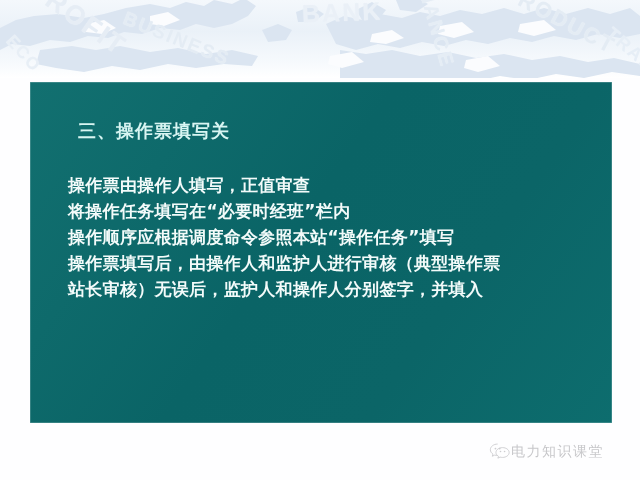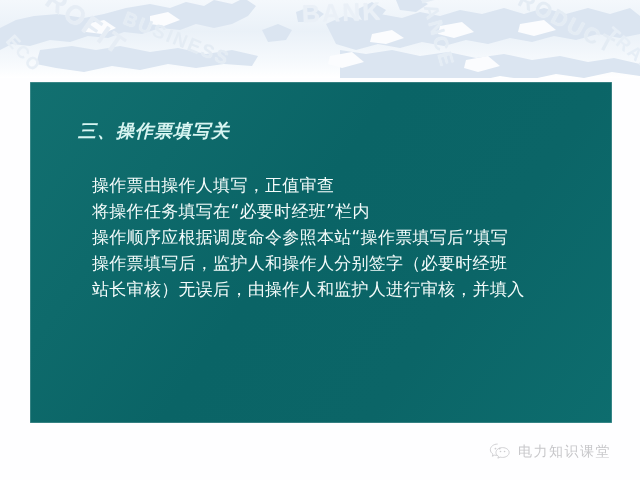--- a/index.html
+++ b/index.html
@@ -75,50 +75,47 @@
 
   .panel-title {
     position: absolute;
     left: 48px;
     top: 37px;
     font-size: 18px;
     font-weight: bold;
     color: #d8f5f2;
     letter-spacing: 1px;
     white-space: nowrap;
-    font-style: italic;
   }
 
   .panel-body {
     position: absolute;
     left: 38px;
     top: 90px;
     width: 530px;
   }
 
   .body-line {
     font-size: 17px;
-    font-weight: normal;
+    font-weight: bold;
     color: #f3fbfa;
     line-height: 26px;
     letter-spacing: 0.3px;
     white-space: nowrap;
-    margin-left: 24px;
   }
 
   .body-line.indent { padding-left: 10px; }
 
   
   .logo-watermark {
     position: absolute;
     left: 489px;
     top: 442px;
     display: flex;
     align-items: center;
-    gap: 7px;
     opacity: 0.42;
   }
 
   .logo-mark {
     width: 22px;
     height: 19px;
     flex: 0 0 auto;
   }
 
   .logo-text {
@@ -183,23 +180,23 @@
     <div class="wm-word wm-eco">ECO</div>
   </div>
 
   <div class="panel">
 
     <div class="panel-title">三、操作票填写关</div>
 
     <div class="panel-body">
       <div class="body-line">操作票由操作人填写，正值审查</div>
       <div class="body-line">将操作任务填写在“必要时经班”栏内</div>
-      <div class="body-line">操作顺序应根据调度命令参照本站“操作票填写后”填写</div>
-      <div class="body-line">操作票填写后，监护人和操作人分别签字（必要时经班</div>
-      <div class="body-line">站长审核）无误后，由操作人和监护人进行审核，并填入</div>
+      <div class="body-line">操作顺序应根据调度命令参照本站“操作任务”填写</div>
+      <div class="body-line">操作票填写后，由操作人和监护人进行审核（典型操作票</div>
+      <div class="body-line">站长审核）无误后，监护人和操作人分别签字，并填入</div>
     </div>
   </div>
 
   <div class="logo-watermark">
     <svg class="logo-mark" viewBox="0 0 26 22" aria-hidden="true">
       <g fill="none" stroke="#8a8a90" stroke-width="1.1">
         <path d="M10.2,2.2 C5.4,2.2 1.6,5.2 1.6,8.9 C1.6,11.0 2.8,12.9 4.7,14.1
                  L3.9,16.6 L6.8,15.2 C7.9,15.5 9.0,15.7 10.2,15.7"></path>
         <path d="M16.0,6.4 C20.3,6.4 23.8,9.0 23.8,12.2 C23.8,15.4 20.3,18.0 16.0,18.0
                  C15.0,18.0 14.0,17.9 13.1,17.6 L10.5,18.9 L11.2,16.7

